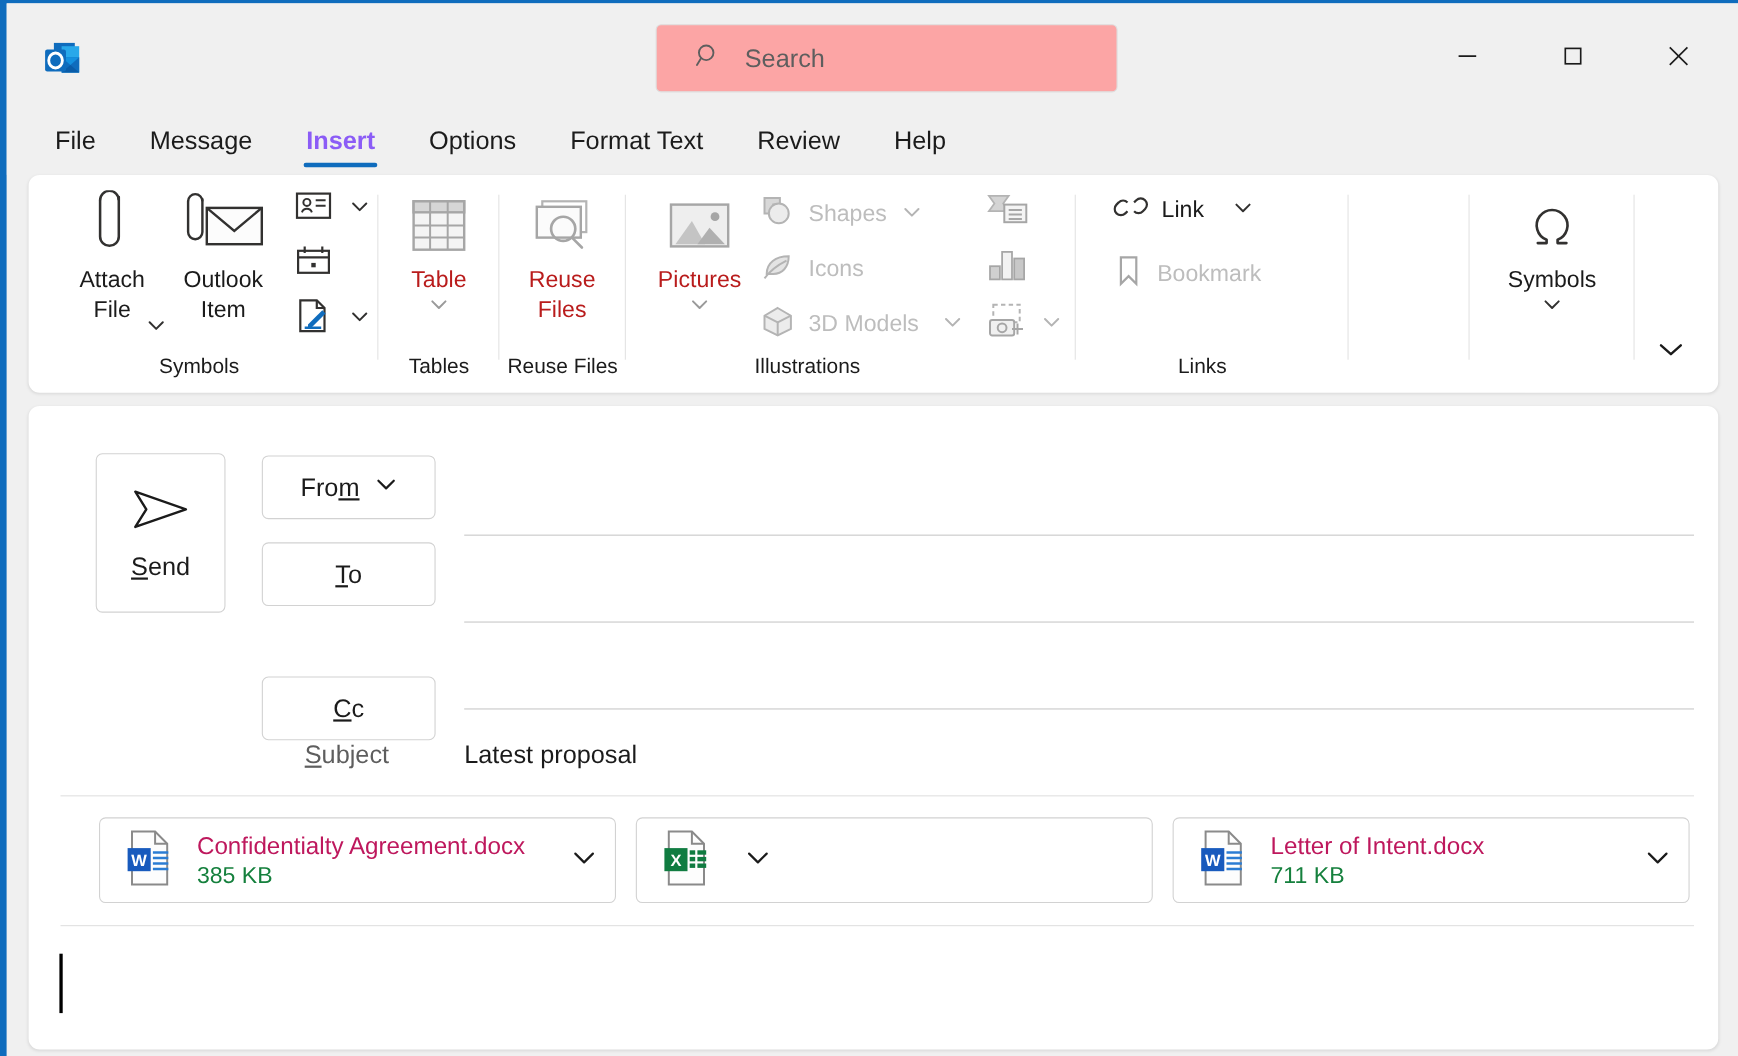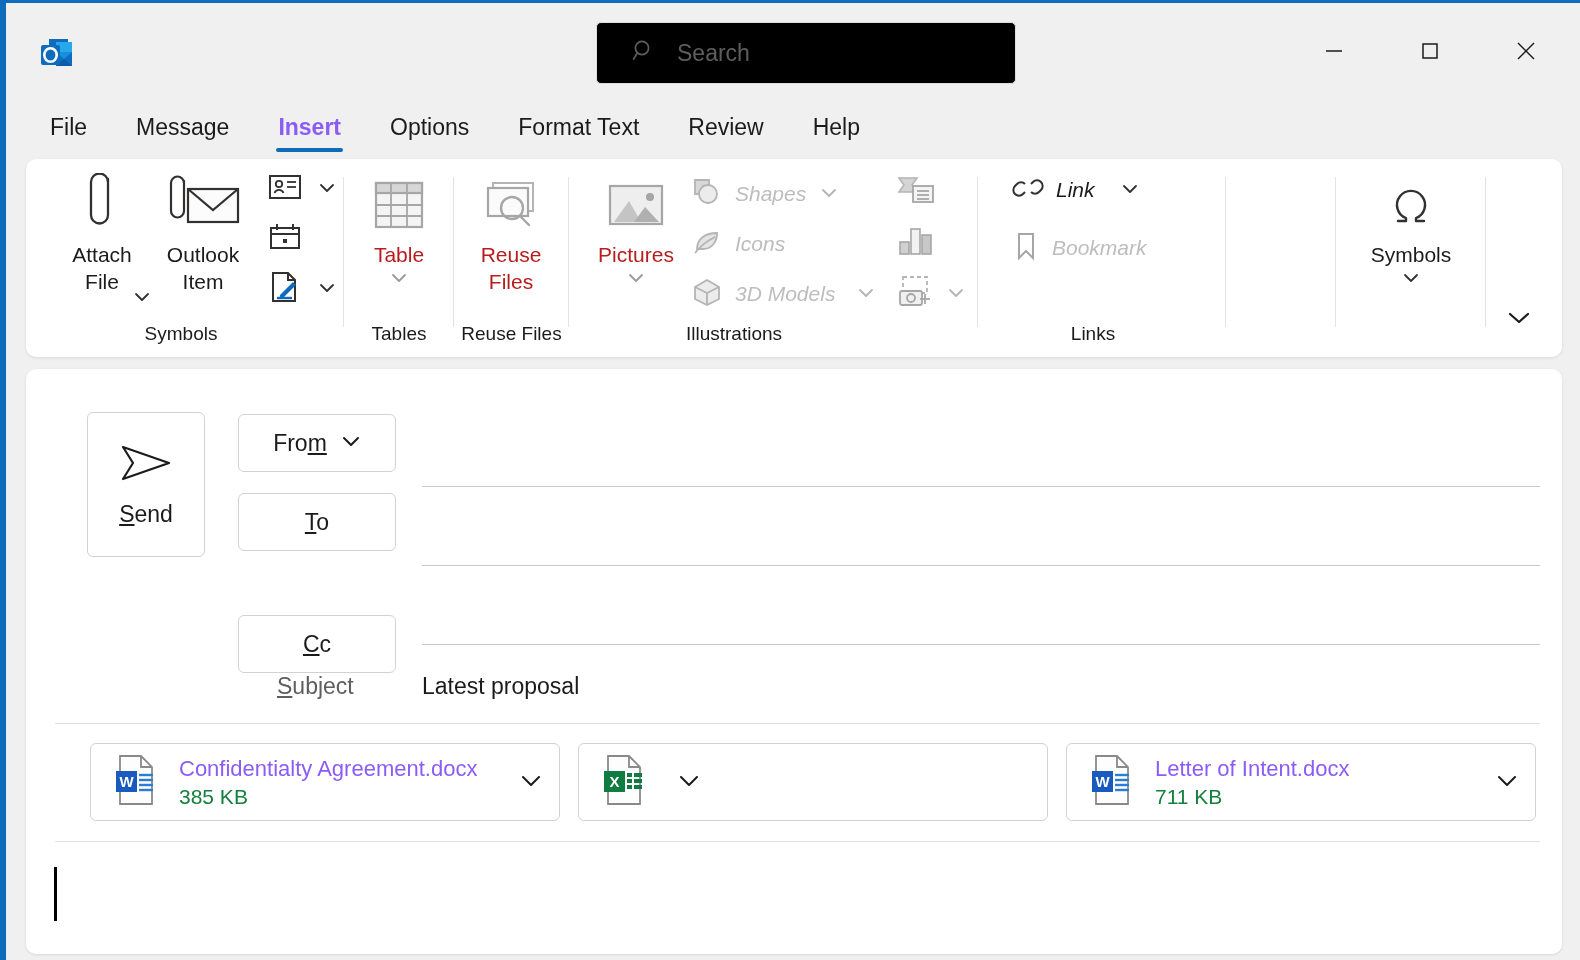--- a/index.html
+++ b/index.html
@@ -31,21 +31,21 @@
     width:42px; height:42px;
   }
   .title-text {
     position:absolute; left:113px; top:36px;
     font-size:24px; color:#1b1b1b; letter-spacing:.1px;
     white-space:nowrap;
   }
   .searchbox {
     position:absolute; left:590px; top:19px;
     width:420px; height:62px;
-    background:#000000;
+    background:#fca5a5;
     border:1px solid #dedede;
     border-radius:5px;
     display:flex; align-items:center;
   }
   .searchbox .mag { margin-left:34px; margin-right:20px; flex:none; }
   .searchbox .ph { font-size:23px; color:#5e5e5e; }
 
   .wbtn {
     position:absolute; top:22px; width:56px; height:56px;
     display:flex; align-items:center; justify-content:center;
@@ -105,21 +105,21 @@
     margin-top:6px; font-size:21px; line-height:27px; color:#1b1b1b;
     text-align:center; white-space:pre-line;
   }
   .bigbtn.dim .bl { color:#b91c1c; }
 
   .smallrow {
     position:absolute;
     display:flex; align-items:center;
   }
   .smallrow .sl {
-    font-size:21px; color:#1b1b1b; margin-left:12px; white-space:nowrap;font-style:italic;
+    font-size:21px; color:#1b1b1b; margin-left:12px; white-space:nowrap;
   }
   .smallrow.dim .sl { color:#bdbdbd; }
 
   .chev { display:inline-block; }
 
   .ribbon-collapse {
     position:absolute; right:26px; bottom:20px;
     width:34px; height:34px;
     display:flex; align-items:center; justify-content:center;
   }
@@ -191,21 +191,21 @@
   .chip {
     width:470px; height:78px;
     border:1px solid #d2d2d2; border-radius:6px;
     background:#ffffff;
     display:flex; align-items:center;
     padding:0 16px 0 20px;
   }
   .chip .fi { flex:none; margin-right:18px; }
   .chip .meta { flex:1; min-width:0; }
   .chip .fname {
-    font-size:22px; color:#8b5cf6; line-height:28px;
+    font-size:22px; color:#be185d; line-height:28px;
     white-space:nowrap; overflow:hidden; text-overflow:ellipsis;
   }
   .chip .fsize { font-size:21px; color:#15803d; line-height:27px; }
   .chip .cdrop { flex:none; margin-left:10px; }
 
   .caret {
     position:absolute; left:48px; top:864px;
     width:3px; height:54px; background:#000000;
   }
 

